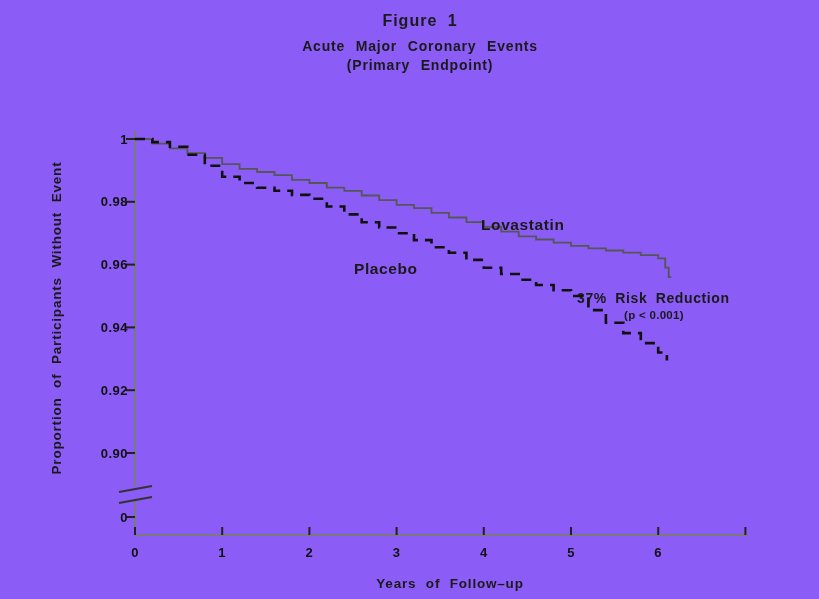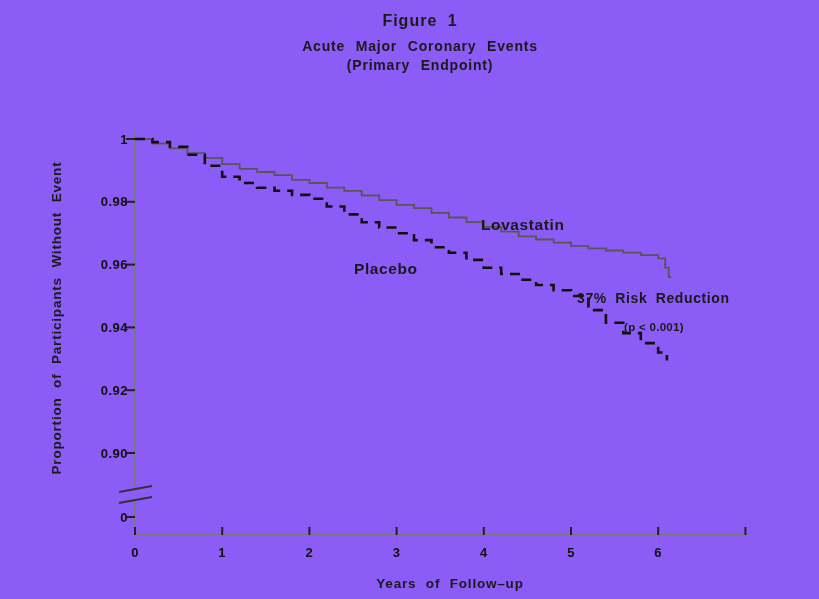--- a/index.html
+++ b/index.html
@@ -77,15 +77,15 @@
       <text x="658.2" y="557" text-anchor="middle" class="svg-tick">6</text>
       <path d="M 745.4 527 V 535" stroke="#222" stroke-width="2" fill="none"></path>
       <path d="M 135.0 139.0 H 152.4 V 143.7 H 169.9 V 148.4 H 187.3 V 153.1 H 204.8 V 157.8 H 222.2 V 164.1 H 239.6 V 168.8 H 257.1 V 172.0 H 274.5 V 175.1 H 292.0 V 179.8 H 309.4 V 183.0 H 326.8 V 187.7 H 344.3 V 190.8 H 361.7 V 195.5 H 379.2 V 200.2 H 396.6 V 204.9 H 414.0 V 208.1 H 431.5 V 212.8 H 448.9 V 217.5 H 466.4 V 222.2 H 483.8 V 226.9 H 501.2 V 231.6 H 518.7 V 236.3 H 536.1 V 239.5 H 553.6 V 242.6 H 571.0 V 245.8 H 588.4 V 248.3 H 605.9 V 250.5 H 623.3 V 252.7 H 640.8 V 255.2 H 658.2 V 258.3 H 665.2 V 267.7 H 668.7 V 277.2 H 671.3 V 277.2" fill="none" stroke-linejoin="miter" stroke="#565656" stroke-width="1.8"></path>
       <path d="M 135.0 139.0 H 152.4 V 142.1 H 169.9 V 146.8 H 187.3 V 154.7 H 204.8 V 165.7 H 222.2 V 176.7 H 239.6 V 183.0 H 257.1 V 187.7 H 274.5 V 190.8 H 292.0 V 194.9 H 309.4 V 198.7 H 326.8 V 206.5 H 344.3 V 214.4 H 361.7 V 222.2 H 379.2 V 227.5 H 396.6 V 233.2 H 414.0 V 240.1 H 431.5 V 247.3 H 448.9 V 252.7 H 466.4 V 259.9 H 483.8 V 267.7 H 501.2 V 274.0 H 518.7 V 279.7 H 536.1 V 285.0 H 553.6 V 290.3 H 571.0 V 296.0 H 588.4 V 310.1 H 605.9 V 322.7 H 623.3 V 333.1 H 640.8 V 343.1 H 658.2 V 352.5 H 666.9 V 360.4" fill="none" stroke-linejoin="miter" stroke="#101010" stroke-width="2.6" stroke-dasharray="10 7"></path>
     </svg>
 
   <div class="abs curve-label" style="left:481px;top:196px;margin-top:20px;">Lovastatin</div>
   <div class="abs curve-label" style="left:354px;top:260px;text-align:center;">Placebo</div>
 
   <div class="abs annotation" style="left:577px;top:290px;">37% Risk Reduction</div>
-  <div class="abs p-value" style="left:624px;top:309px;margin-top:12px;">(p &lt; 0.001)</div>
+  <div class="abs p-value" style="left:624px;top:309px;">(p &lt; 0.001)</div>
 
 </div>
 
 </body></html>

